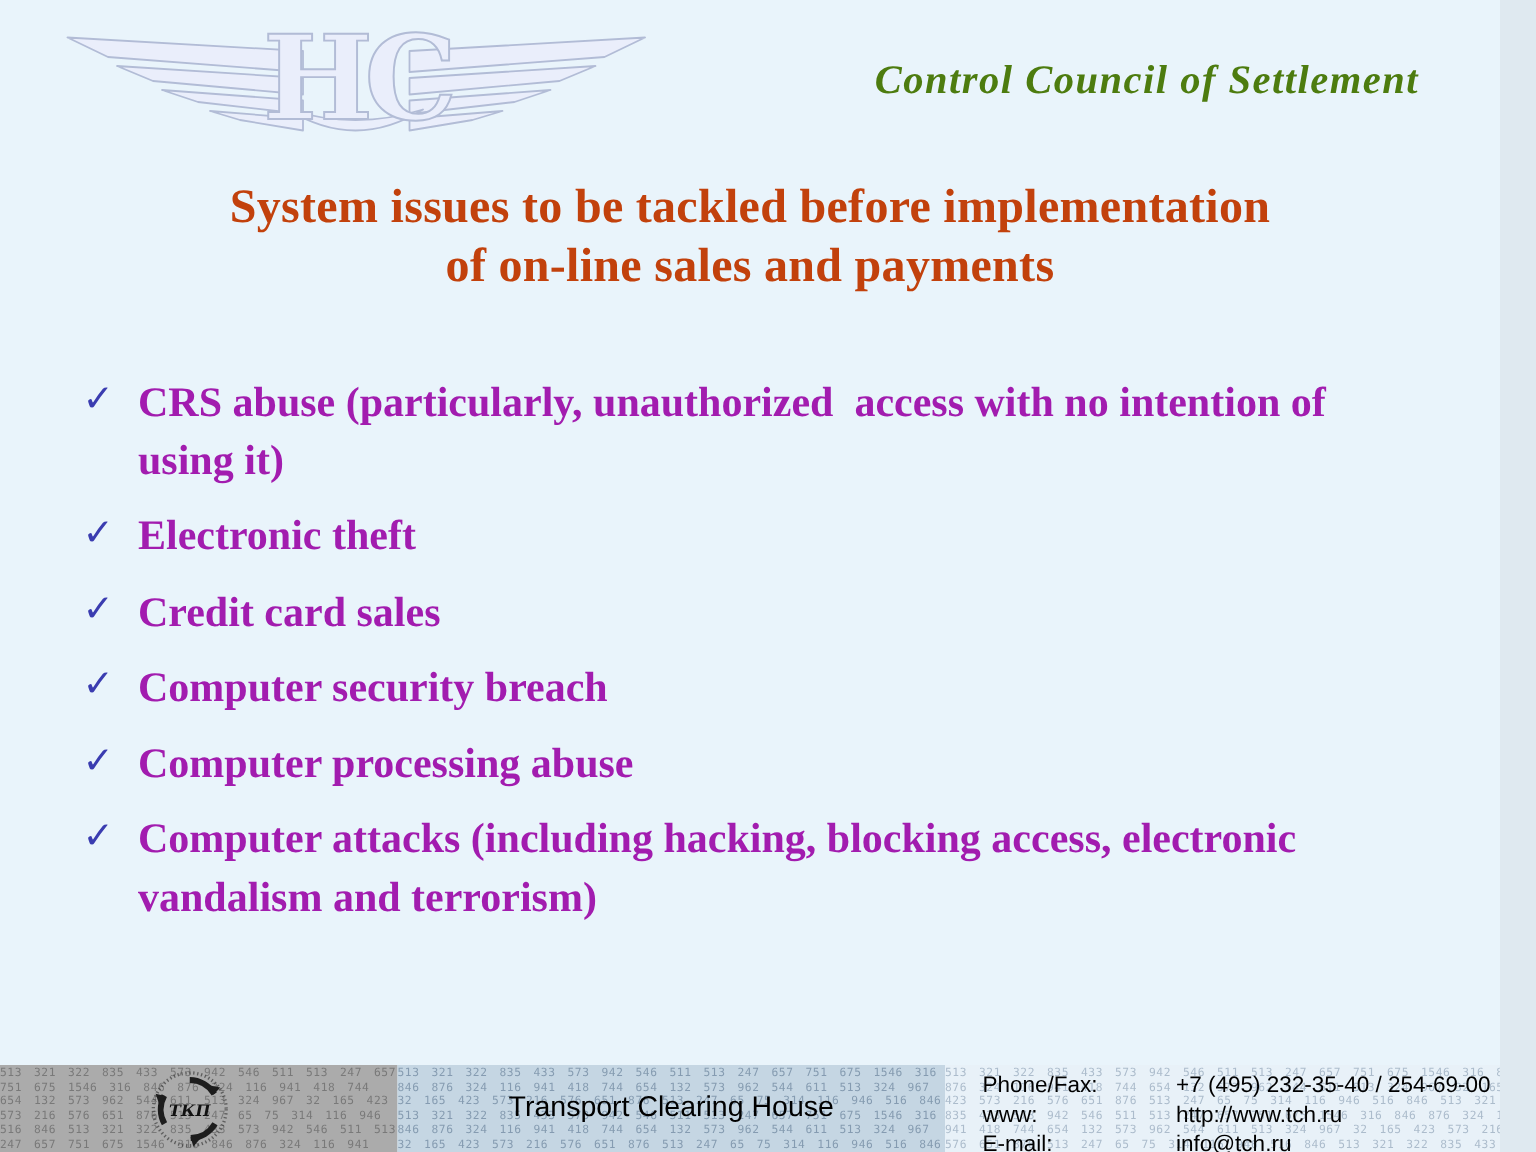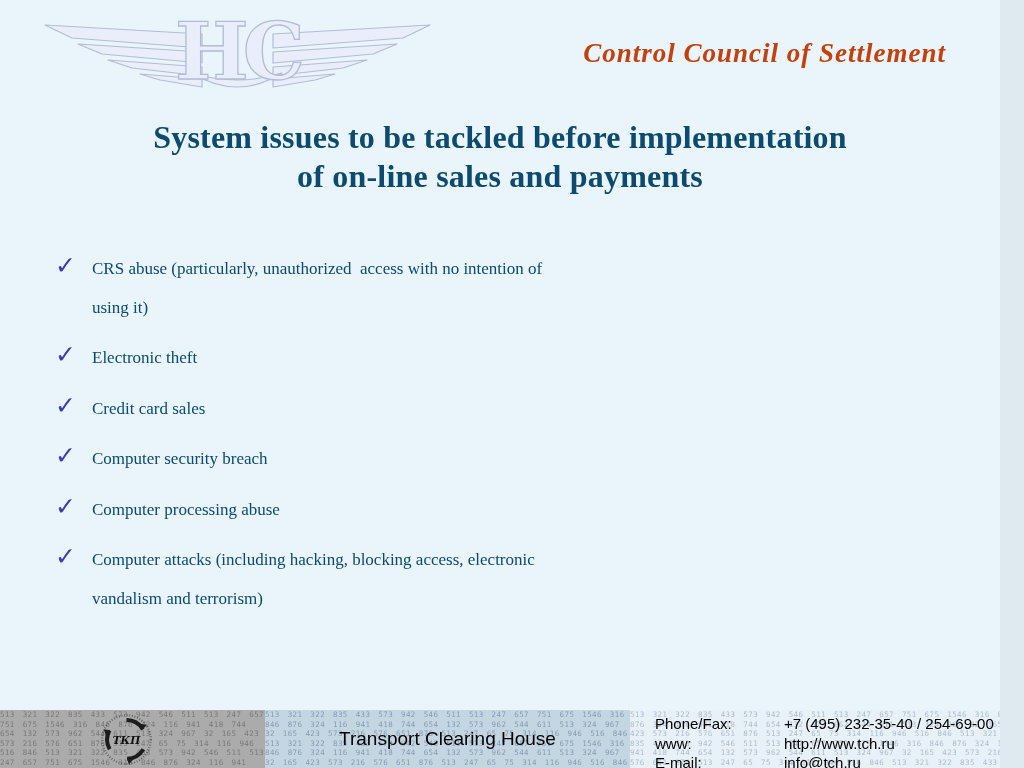--- a/index.html
+++ b/index.html
@@ -6,42 +6,43 @@
   .slide{
     position:relative;width:1000px;height:768px;overflow:hidden;
     background:#e9f4fb;font-family:"Liberation Serif",serif;
   }
 
   
   .wings-logo{position:absolute;left:40px;top:5px;width:395px;height:95px;}
   .org-name{
     position:absolute;top:38px;left:0;right:54px;text-align:right;
     font-family:"Liberation Serif",serif;font-style:italic;font-weight:bold;
-    font-size:27px;color:#c2410c;letter-spacing:1px;
+    font-size:27px;color:#4d7c0f;letter-spacing:1px;
   }
 
   
   .slide-title{
     position:absolute;top:118px;left:40px;right:40px;text-align:center;
-    font-size:32px;font-weight:bold;color:#0c4a6e;line-height:39px;
+    font-size:32px;font-weight:bold;color:#c2410c;line-height:39px;
     white-space:pre-line;letter-spacing:0.2px;
   }
 
   
   .bullet-list{
     position:absolute;left:55px;top:250px;width:880px;margin:0;padding:0;list-style:none;
   }
   .bullet-item{position:relative;padding-left:37px;margin:0 0 12px 0;}
   .check-icon{
     position:absolute;left:0;top:1px;font-family:"DejaVu Sans",sans-serif;
     font-size:25px;color:#3a3cb0;font-weight:bold;
   }
   .bullet-text{
-    font-size:17px;color:#0c4a6e;line-height:38.5px;white-space:pre-wrap;
+    font-size:28px;color:#a21caf;line-height:38.5px;white-space:pre-wrap;
     display:block;
+    font-weight:bold;
   }
 
   
   .footer-bar{position:absolute;left:0;bottom:0;width:1024px;height:58px;}
   .footer-section{position:absolute;top:0;height:58px;overflow:hidden;}
   .footer-left{left:0;width:265px;background:#ababab;}
   .footer-mid{left:265px;width:365px;background:#c5d6e3;}
   .footer-right{left:630px;width:394px;background:#e8f1f8;}
   .watermark{
     position:absolute;inset:0;overflow:hidden;

